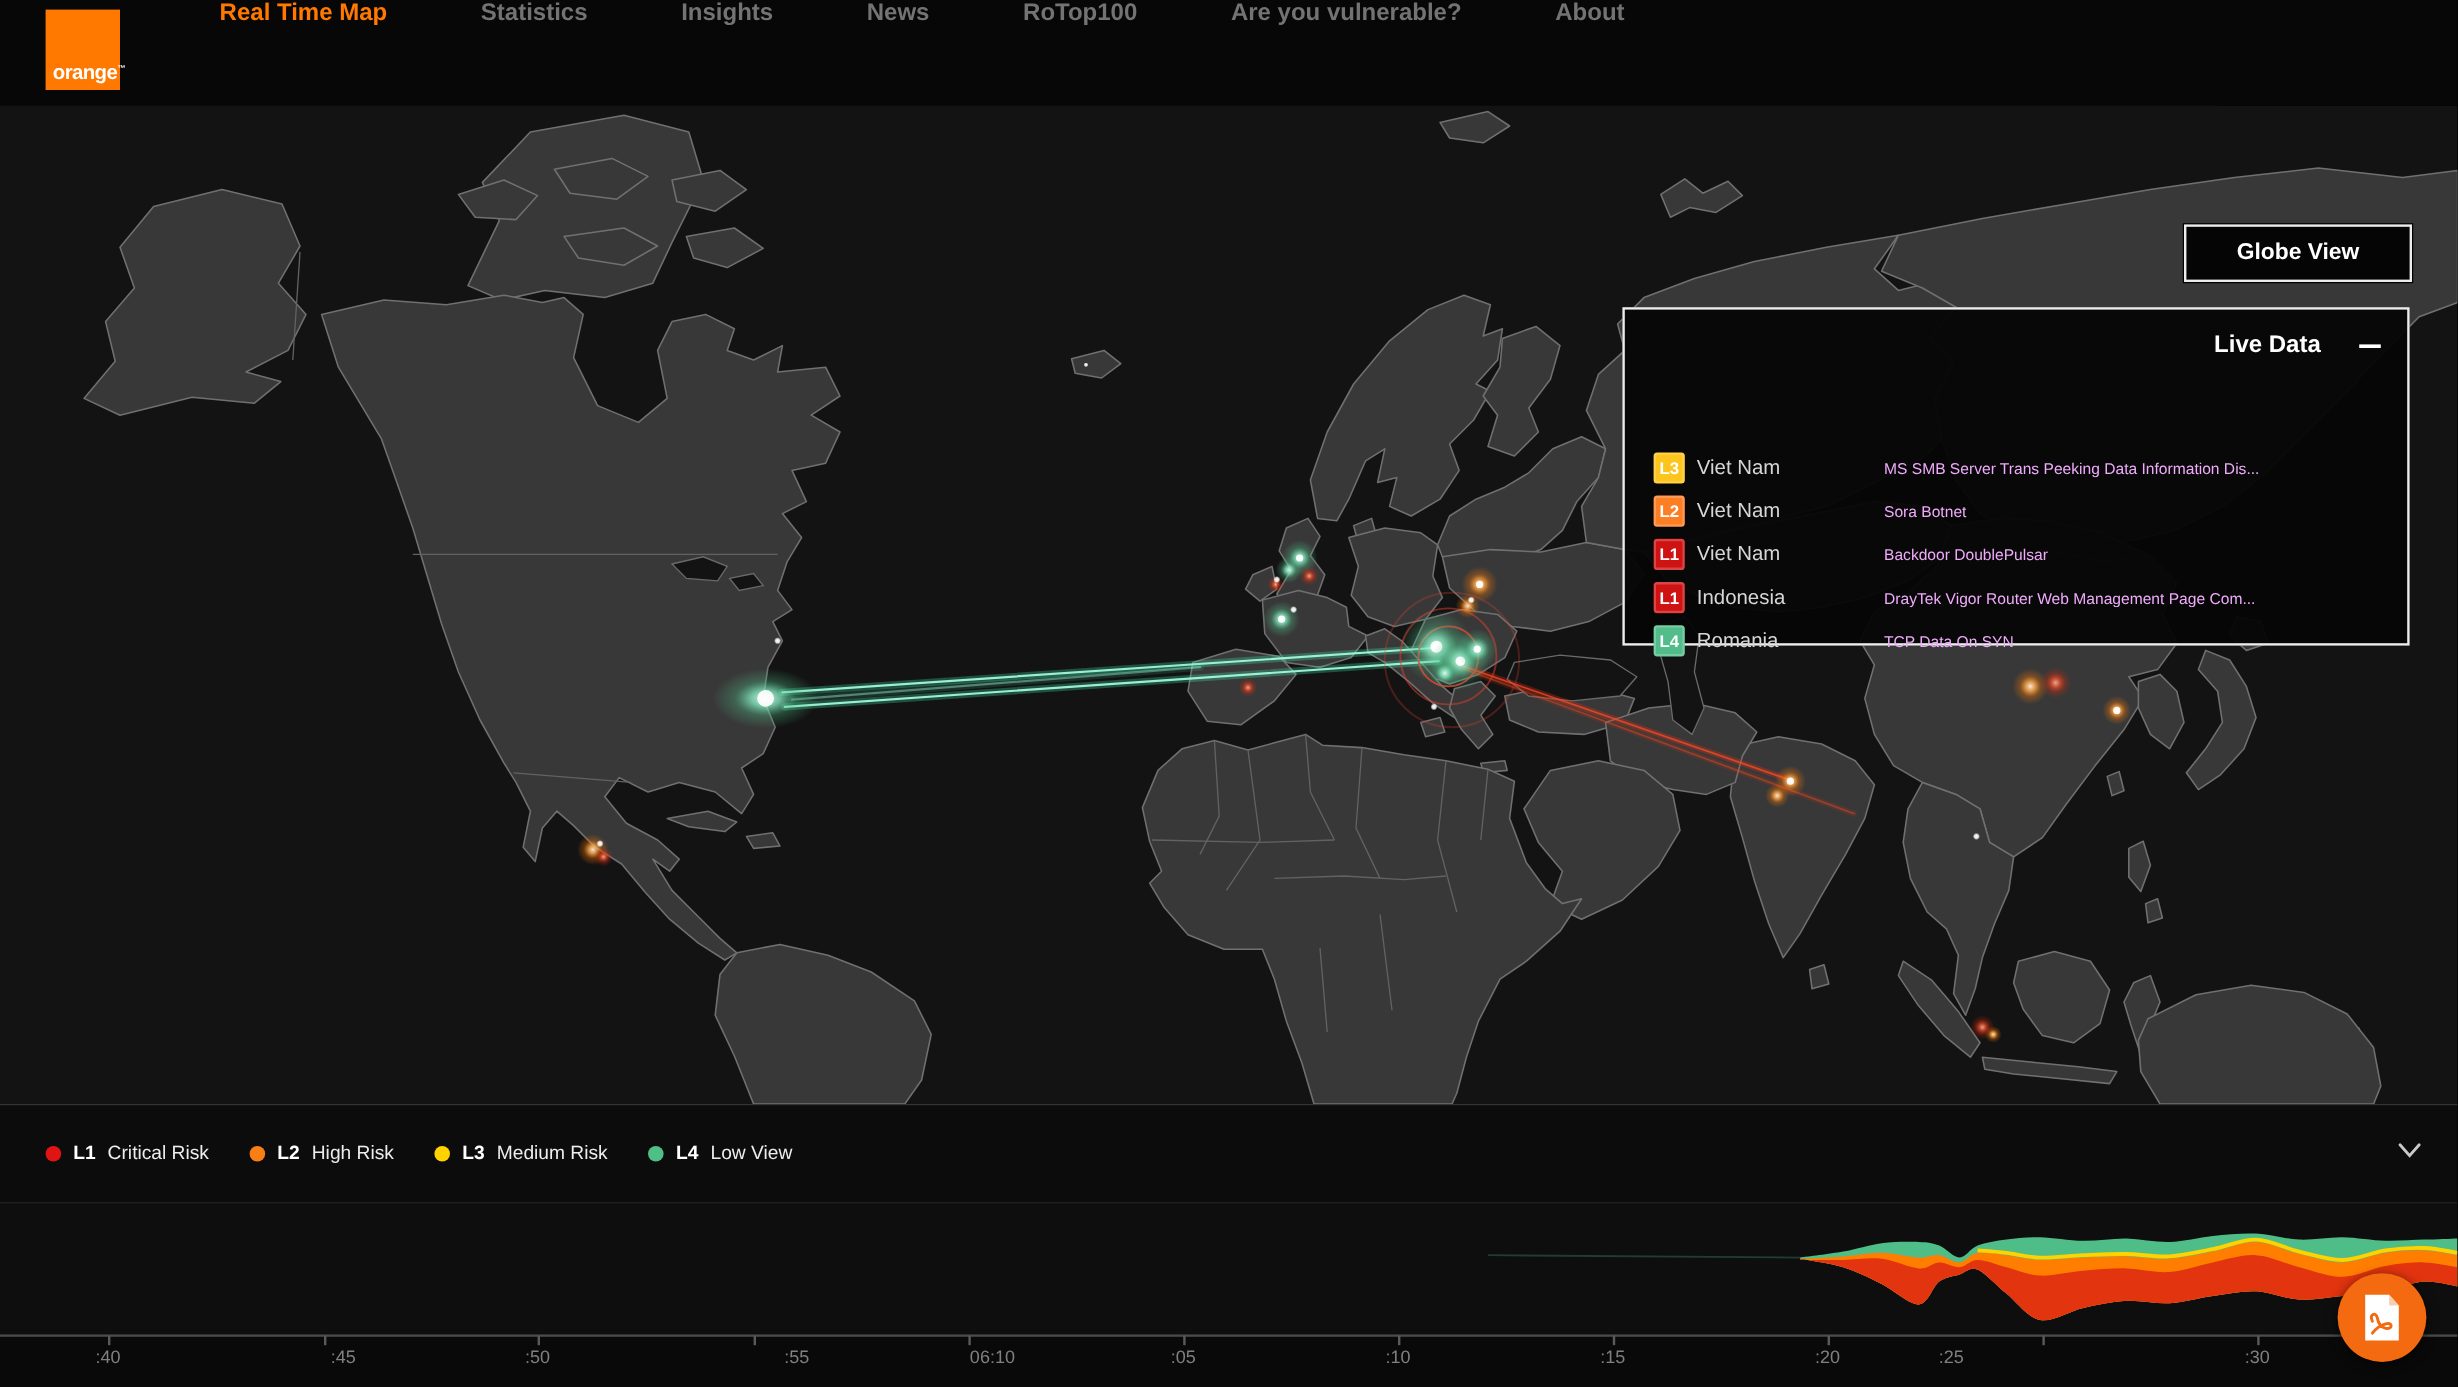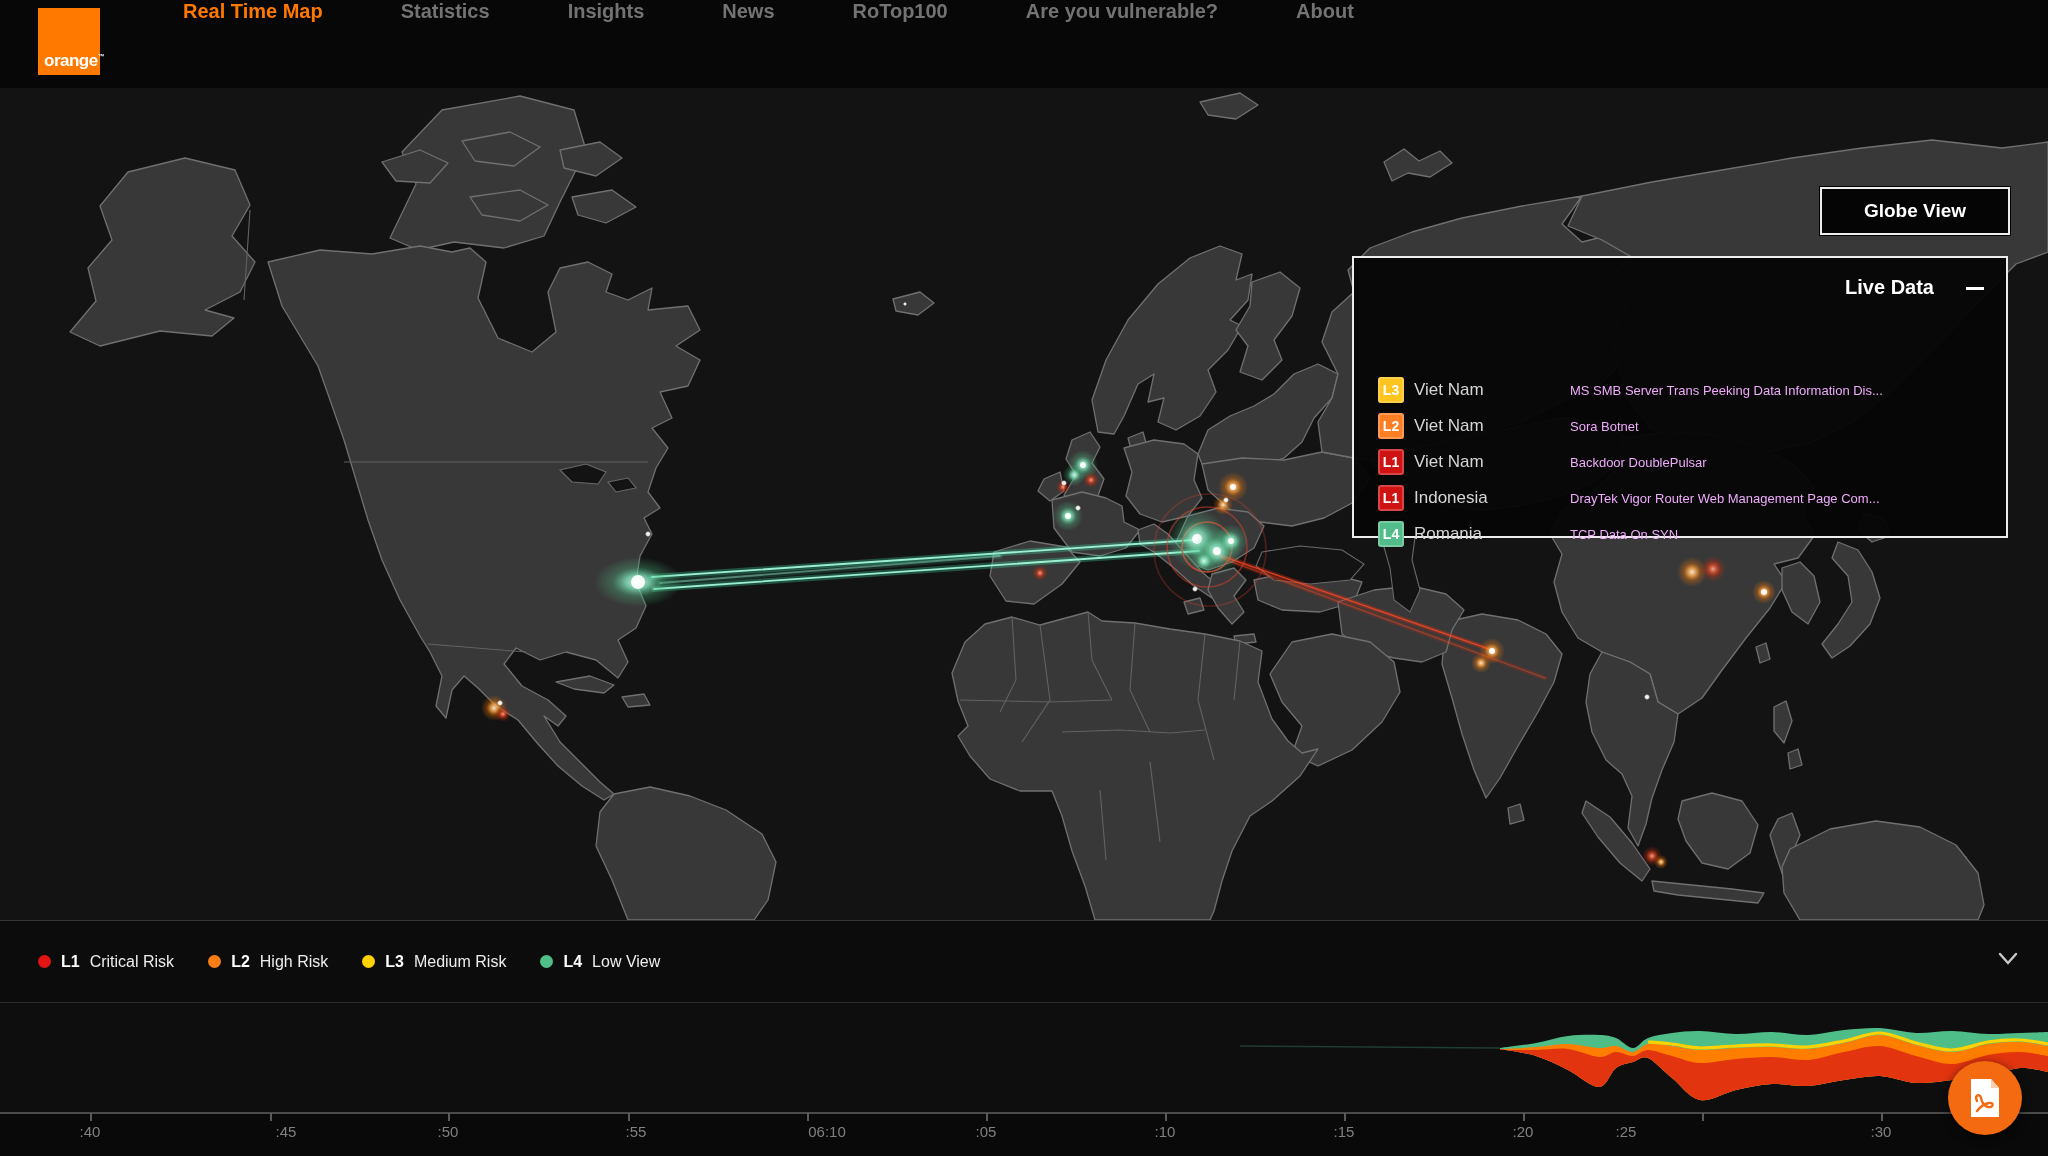--- a/index.html
+++ b/index.html
@@ -325,21 +325,21 @@
     </svg>
 </div>
 <div id="axis" class="abs">
     <div class="tick" style="left: 90px;"></div>
     <div class="tick-label" style="left: 90px;">:40</div>
     <div class="tick" style="left: 270px;"></div>
     <div class="tick-label" style="left: 286px;">:45</div>
     <div class="tick" style="left: 448px;"></div>
     <div class="tick-label" style="left: 448px;">:50</div>
     <div class="tick" style="left: 628px;"></div>
-    <div class="tick-label" style="left: 636px;">:55</div>
+    <div class="tick-label" style="left: 664px;">:55</div>
     <div class="tick" style="left: 807px;"></div>
     <div class="tick-label" style="left: 807px; margin-left: 20px;">06:10</div>
     <div class="tick" style="left: 986px;"></div>
     <div class="tick-label" style="left: 986px;">:05</div>
     <div class="tick" style="left: 1165px;"></div>
     <div class="tick-label" style="left: 1165px;">:10</div>
     <div class="tick" style="left: 1344px;"></div>
     <div class="tick-label" style="left: 1344px;">:15</div>
     <div class="tick" style="left: 1523px;"></div>
     <div class="tick-label" style="left: 1523px;">:20</div>

